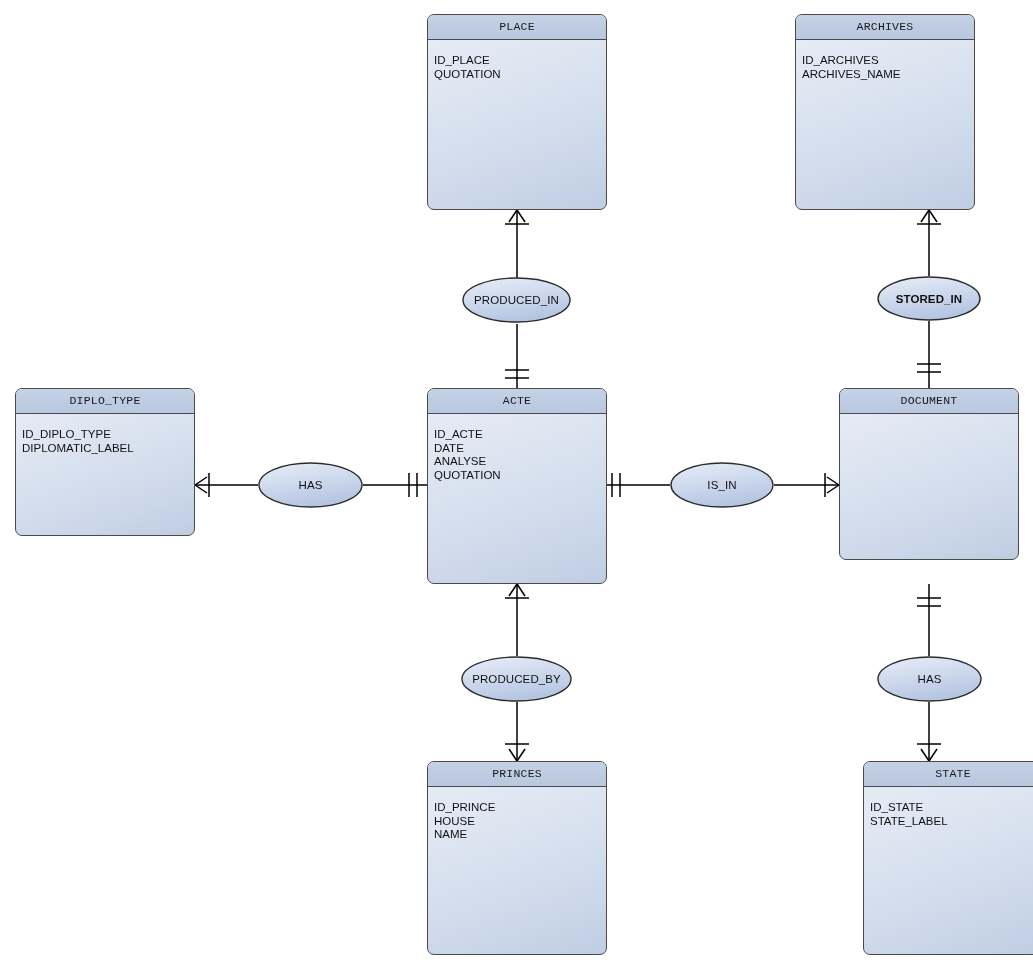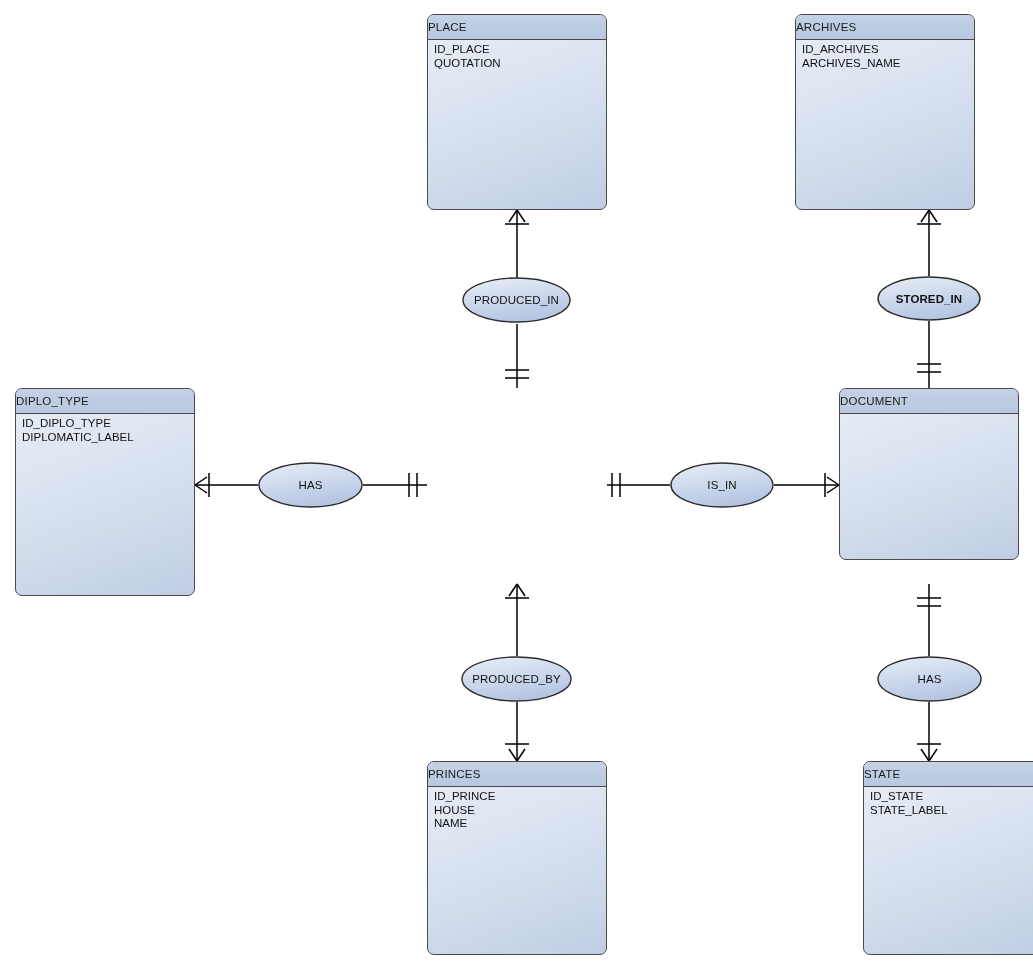--- a/index.html
+++ b/index.html
@@ -14,29 +14,30 @@
   .entity{
     position:absolute;z-index:2;
     border:1.4px solid #4a4a4a;
     border-radius:7px;
     background:linear-gradient(160deg,#e9eef7 0%,#dde5f1 35%,#ccd8ea 75%,#bfcde3 100%);
     box-sizing:border-box;
     overflow:hidden;
   }
   .entity-header{
     height:24px;line-height:24px;
-    text-align:left;
+    text-align:center;
     font-size:11.5px;
     color:#1a1a1a;
     background:linear-gradient(180deg,#c4d1e6 0%,#b9c8e0 100%);
     border-bottom:1.2px solid #4a4a4a;
     letter-spacing:.2px;
+    font-family:Liberation Mono, monospace;
   }
   .entity-attrs{
-    padding:3px 0 0 6px;
+    padding:14px 0 0 6px;
     font-size:11.5px;
     color:#111111;
     line-height:13.6px;
   }
   .attr{white-space:nowrap;}
   .rel{
     position:absolute;z-index:3;
     display:flex;align-items:center;justify-content:center;
     box-sizing:border-box;
   }
@@ -139,28 +140,37 @@
   </div>
 
   <div class="entity" style="left:795px;top:14px;width:180px;height:196px;">
     <div class="entity-header">ARCHIVES</div>
     <div class="entity-attrs">
       <div class="attr">ID_ARCHIVES</div>
       <div class="attr">ARCHIVES_NAME</div>
     </div>
   </div>
 
-  <div class="entity" style="left:15px;top:388px;width:180px;height:208px;">
+  <div class="entity" style="left:15px;top:388px;width:180px;height:148px;">
     <div class="entity-header">DIPLO_TYPE</div>
     <div class="entity-attrs">
       <div class="attr">ID_DIPLO_TYPE</div>
       <div class="attr">DIPLOMATIC_LABEL</div>
     </div>
   </div>
 
+  <div class="entity" style="left:427px;top:388px;width:180px;height:196px;">
+    <div class="entity-header">ACTE</div>
+    <div class="entity-attrs">
+      <div class="attr">ID_ACTE</div>
+      <div class="attr">DATE</div>
+      <div class="attr">ANALYSE</div>
+      <div class="attr">QUOTATION</div>
+    </div>
+  </div>
 
   <div class="entity" style="left:839px;top:388px;width:180px;height:172px;">
     <div class="entity-header">DOCUMENT</div>
   </div>
 
   <div class="entity" style="left:427px;top:761px;width:180px;height:194px;">
     <div class="entity-header">PRINCES</div>
     <div class="entity-attrs">
       <div class="attr">ID_PRINCE</div>
       <div class="attr">HOUSE</div>

